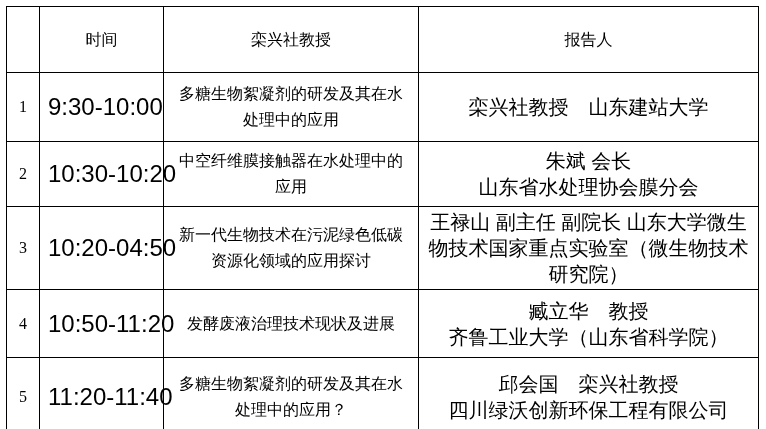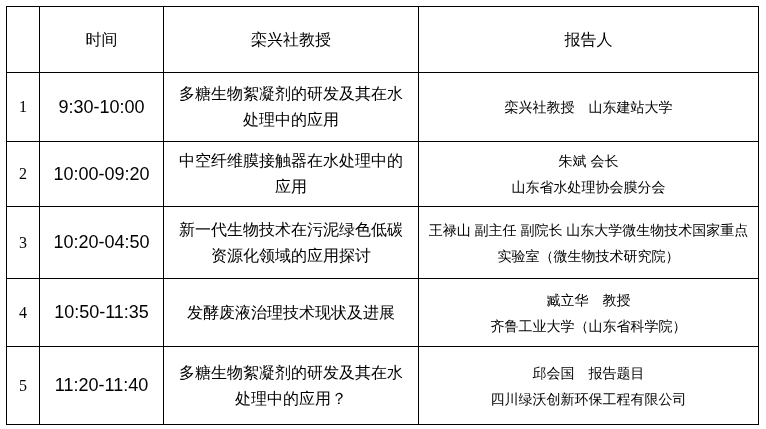--- a/index.html
+++ b/index.html
@@ -37,27 +37,27 @@
   tr.r-4{height:68px;}
   tr.r-5{height:78px;}
   
   .zh{font-size:16px;line-height:26px;}
   td.cell-num{
     font-family:"Liberation Serif","DejaVu Serif",serif;
     font-size:16px;
     padding:2px 2px;
   }
   td.cell-time{
-    font-size:18px;
+    font-size:24px;
     letter-spacing:0px;
     padding:2px 2px;
     white-space:nowrap;
   }
   td.cell-speaker{padding:2px 14px;}
-  .speaker-line{font-size:14px;line-height:26px;}
+  .speaker-line{font-size:20px;line-height:26px;}
   .speaker-line:empty{display:none;}
 </style>
 </head>
 <body>
 
 <table class="schedule">
   <colgroup>
     <col class="c-num">
     <col class="c-time">
     <col class="c-title">
@@ -76,51 +76,51 @@
       <td class="cell-time">9:30-10:00</td>
       <td class="zh">多糖生物絮凝剂的研发及其在水处理中的应用</td>
       <td class="cell-speaker">
         <div class="speaker-line">栾兴社教授　山东建站大学</div>
 
       </td>
     </tr>
 
     <tr class="r-2">
       <td class="cell-num">2</td>
-      <td class="cell-time">10:00-09:20</td>
+      <td class="cell-time">10:30-10:20</td>
       <td class="zh">中空纤维膜接触器在水处理中的应用</td>
       <td class="cell-speaker">
         <div class="speaker-line">朱斌 会长</div>
         <div class="speaker-line">山东省水处理协会膜分会</div>
       </td>
     </tr>
 
     <tr class="r-3">
       <td class="cell-num">3</td>
       <td class="cell-time">10:20-04:50</td>
       <td class="zh">新一代生物技术在污泥绿色低碳资源化领域的应用探讨</td>
       <td class="cell-speaker">
         <div class="speaker-line">王禄山 副主任 副院长 山东大学微生物技术国家重点实验室（微生物技术研究院）</div>
 
       </td>
     </tr>
 
     <tr class="r-4">
       <td class="cell-num">4</td>
-      <td class="cell-time">10:50-11:35</td>
+      <td class="cell-time">10:50-11:20</td>
       <td class="zh">发酵废液治理技术现状及进展</td>
       <td class="cell-speaker">
         <div class="speaker-line">臧立华　教授</div>
         <div class="speaker-line">齐鲁工业大学（山东省科学院）</div>
       </td>
     </tr>
 
     <tr class="r-5">
       <td class="cell-num">5</td>
       <td class="cell-time">11:20-11:40</td>
       <td class="zh">多糖生物絮凝剂的研发及其在水处理中的应用？</td>
       <td class="cell-speaker">
-        <div class="speaker-line">邱会国　报告题目</div>
+        <div class="speaker-line">邱会国　栾兴社教授</div>
         <div class="speaker-line">四川绿沃创新环保工程有限公司</div>
       </td>
     </tr>
   </tbody>
 </table>
 
 </body></html>

